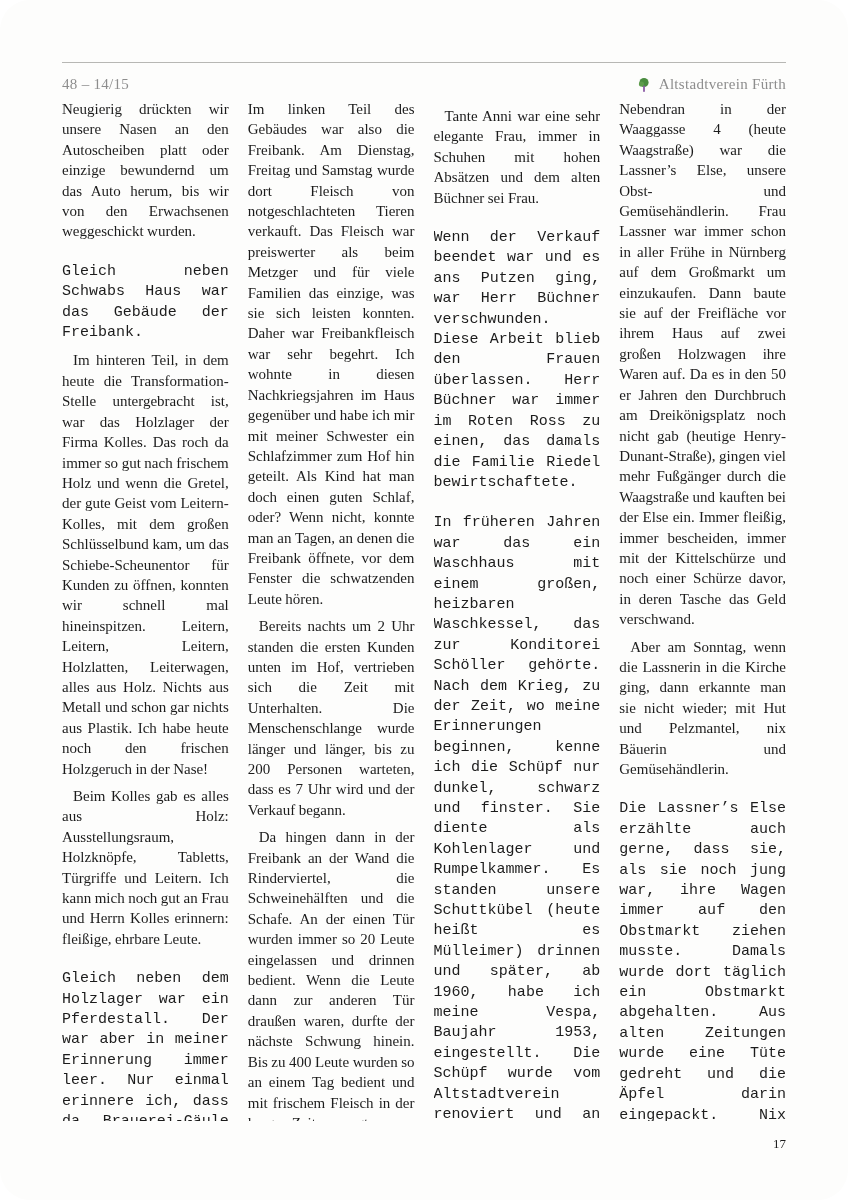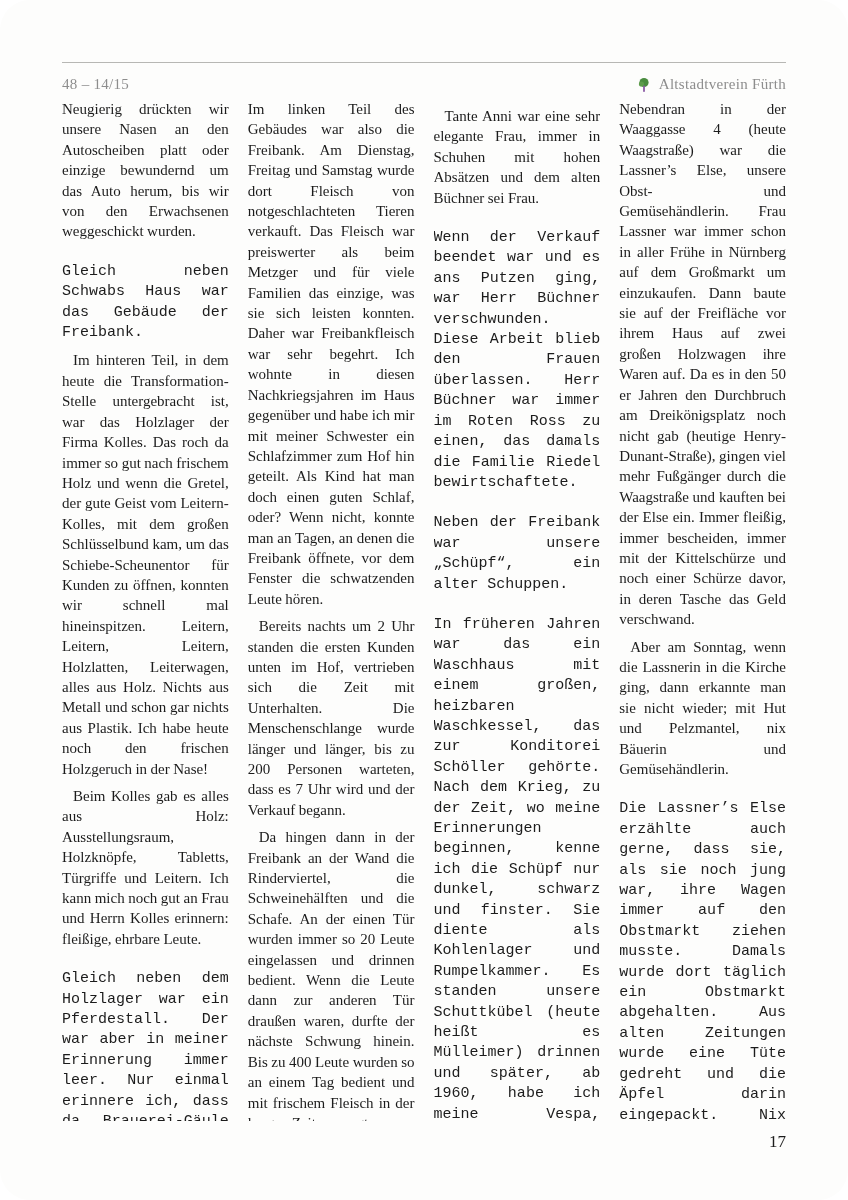--- a/index.html
+++ b/index.html
@@ -70,21 +70,21 @@
     hyphens: auto;
     -webkit-hyphens: auto;
     word-spacing: -0.3px;
   }
   .para.indent { text-indent: 11px; margin-top: 7px; }
   .para.gap { margin-top: 20px; font-family: Liberation Mono, monospace; }
   .page-number {
     position: absolute;
     right: 62px;
     bottom: 48px;
-    font-size: 17px;
+    font-size: 13px;
     color: #1c1c1c;
   }
 </style>
 </head>
 <body>
 
 <div class="page">
 
   <div class="header">
     <span>48 – 14/15</span>
@@ -111,21 +111,20 @@
         <p class="para gap">Gleich neben dem Holzlager war ein Pferdestall. Der war aber in meiner Erinnerung immer leer. Nur einmal erinnere ich, dass da Brauerei-Gäule drinnen waren. Später wurde der Stall zum Ausstellungsraum der Firma Kolles, als sie Garderoben zusätzlich in ihr Verkaufsprogramm aufnahmen. Heute ist dort die Geschäftsstelle des Altstadtvereins untergebracht.</p>
       </div>
     <div class="col">
         <p class="para">Im linken Teil des Gebäudes war also die Freibank. Am Dienstag, Freitag und Samstag wurde dort Fleisch von notgeschlachteten Tieren verkauft. Das Fleisch war preiswerter als beim Metzger und für viele Familien das einzige, was sie sich leisten konnten. Daher war Freibankfleisch war sehr begehrt. Ich wohnte in diesen Nachkriegsjahren im Haus gegenüber und habe ich mir mit meiner Schwester ein Schlafzimmer zum Hof hin geteilt. Als Kind hat man doch einen guten Schlaf, oder? Wenn nicht, konnte man an Tagen, an denen die Freibank öffnete, vor dem Fenster die schwatzenden Leute hören.</p>
         <p class="para indent">Bereits nachts um 2 Uhr standen die ersten Kunden unten im Hof, vertrieben sich die Zeit mit Unterhalten. Die Menschenschlange wurde länger und länger, bis zu 200 Personen warteten, dass es 7 Uhr wird und der Verkauf begann.</p>
         <p class="para indent">Da hingen dann in der Freibank an der Wand die Rinderviertel, die Schweinehälften und die Schafe. An der einen Tür wurden immer so 20 Leute eingelassen und drinnen bedient. Wenn die Leute dann zur anderen Tür draußen waren, durfte der nächste Schwung hinein. Bis zu 400 Leute wurden so an einem Tag bedient und mit frischem Fleisch in der kargen Zeit versorgt.</p>
       </div>
     <div class="col">
         <p class="para indent">Tante Anni war eine sehr elegante Frau, immer in Schuhen mit hohen Absätzen und dem alten Büchner sei Frau.</p>
         <p class="para gap">Wenn der Verkauf beendet war und es ans Putzen ging, war Herr Büchner verschwunden. Diese Arbeit blieb den Frauen überlassen. Herr Büchner war immer im Roten Ross zu einen, das damals die Familie Riedel bewirtschaftete.</p>
-        <p class="para gap">Neben der Freibank war unsere „Schüpf“, ein alter Schuppen.</p>
         <p class="para gap">In früheren Jahren war das ein Waschhaus mit einem großen, heizbaren Waschkessel, das zur Konditorei Schöller gehörte. Nach dem Krieg, zu der Zeit, wo meine Erinnerungen beginnen, kenne ich die Schüpf nur dunkel, schwarz und finster. Sie diente als Kohlenlager und Rumpelkammer. Es standen unsere Schuttkübel (heute heißt es Mülleimer) drinnen und später, ab 1960, habe ich meine Vespa, Baujahr 1953, eingestellt. Die Schüpf wurde vom Altstadtverein renoviert und an einen Maler verkauft, der sie heute als Atelier nutzt.</p>
       </div>
     <div class="col">
       <div>
           <p class="para">Nebendran in der Waaggasse 4 (heute Waagstraße) war die Lassner’s Else, unsere Obst- und Gemüsehändlerin. Frau Lassner war immer schon in aller Frühe in Nürnberg auf dem Großmarkt um einzukaufen. Dann baute sie auf der Freifläche vor ihrem Haus auf zwei großen Holzwagen ihre Waren auf. Da es in den 50 er Jahren den Durchbruch am Dreikönigsplatz noch nicht gab (heutige Henry-Dunant-Straße), gingen viel mehr Fußgänger durch die Waagstraße und kauften bei der Else ein. Immer fleißig, immer bescheiden, immer mit der Kittelschürze und noch einer Schürze davor, in deren Tasche das Geld verschwand.</p>
           <p class="para indent">Aber am Sonntag, wenn die Lassnerin in die Kirche ging, dann erkannte man sie nicht wieder; mit Hut und Pelzmantel, nix Bäuerin und Gemüsehändlerin.</p>
           <p class="para gap">Die Lassner’s Else erzählte auch gerne, dass sie, als sie noch jung war, ihre Wagen immer auf den Obstmarkt ziehen musste. Damals wurde dort täglich ein Obstmarkt abgehalten. Aus alten Zeitungen wurde eine Tüte gedreht und die Äpfel darin eingepackt. Nix Plastik! Nix Tragetasche, der Einkaufskorb wurde mitgebracht. Auch auf den anderen „Markt“-Plätzen fand regelmäßig ein Marktgeschehen statt: Auf dem Kohlenmarkt wurden im Winter Kohlen verkauft und am Grünen Markt alles „Grünzeug“. Es gab halt noch keinen Supermarkt mit Voll-Sortiment.</p>
         </div>
 
     </div>

